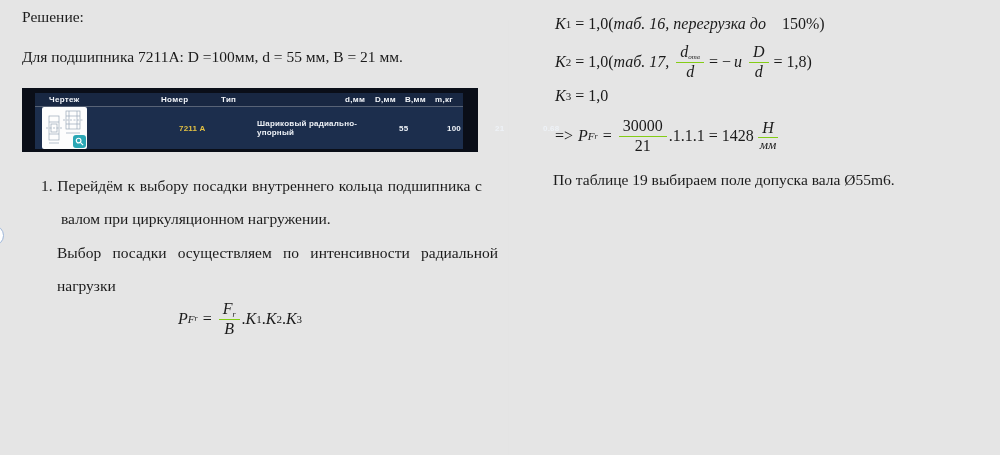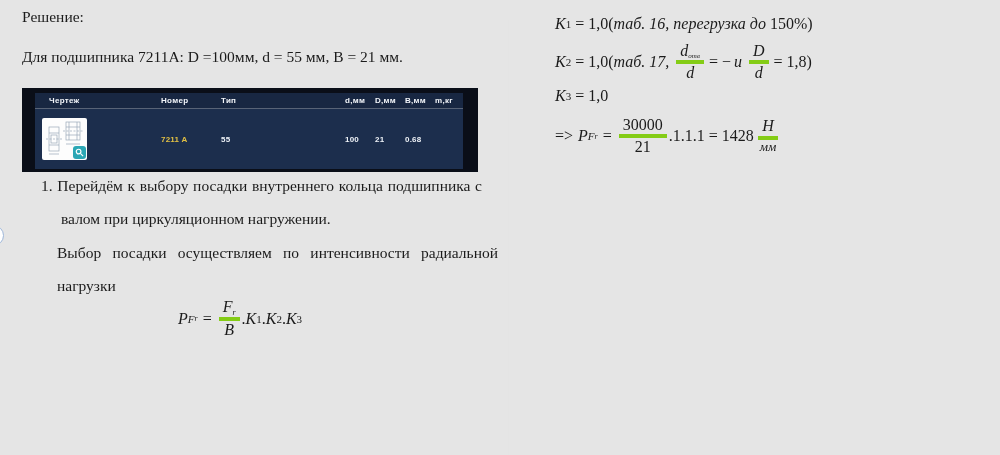--- a/index.html
+++ b/index.html
@@ -11,29 +11,29 @@
 
   
   .edge-circle{position:absolute;left:-17px;top:225px;width:21px;height:21px;border-radius:50%;
                border:1.5px solid #9db6d9;background:#fff;box-sizing:border-box;}
 
   
   .heading{position:absolute;left:22px;top:8px;font-size:15.5px;margin:0;}
   .intro{position:absolute;left:22px;top:48px;font-size:15.5px;margin:0;width:470px;}
 
   
-  .btable{position:absolute;left:22px;top:88px;width:456px;height:84px;background:#0a0e18;
+  .btable{position:absolute;left:22px;top:88px;width:456px;height:64px;background:#0a0e18;
           box-sizing:border-box;padding:5px 15px 3px 13px;font-family:"Liberation Sans",sans-serif;}
   .btable-inner{width:100%;height:100%;background:#1c2e4d;display:flex;flex-direction:column;}
   .bt-header{display:grid;grid-template-columns:112px 60px 124px 30px 30px 30px auto;
              padding:0 0 0 14px;height:15px;align-items:center;background:#182742;
              border-bottom:1px solid rgba(255,255,255,0.28);}
   .bt-h{font-size:8px;font-weight:700;color:#f3f6fa;letter-spacing:.3px;}
   .bt-row{display:grid;grid-template-columns:112px 60px 124px 30px 30px 30px auto;
-          padding:0 0 0 14px;flex:1;align-items:center;}
+          padding:0 0 0 14px;flex:1;align-items:center;gap:18px;}
   .bt-c{font-size:8px;font-weight:700;color:#eef2f7;letter-spacing:.2px;}
   .bt-number{color:#e2c043;}
   .bt-thumb{position:relative;width:45px;height:42px;background:#fdfdfd;border-radius:2px;
             margin-left:-7px;}
   .magnifier{position:absolute;right:1px;bottom:1px;width:13px;height:13px;background:#2ba7b5;
              border-radius:3px;display:flex;align-items:center;justify-content:center;}
 
   .list-item{position:absolute;left:41px;top:169px;width:441px;margin:0;font-size:15.5px;
              line-height:33px;text-align:justify;text-align-last:left;padding-left:20px;
              text-indent:-20px;box-sizing:border-box;}
@@ -44,21 +44,21 @@
 
   
   .math{font-size:16px;}
   .mvar{font-style:italic;}
   .msub{font-size:11px;font-style:italic;vertical-align:-4px;}
   .msubsub{font-size:8px;font-style:italic;vertical-align:-3px;}
   .msubn{font-size:11px;font-style:normal;vertical-align:-4px;}
   .mtiny{font-size:7px;font-style:italic;vertical-align:-2px;}
   .frac{display:inline-flex;flex-direction:column;align-items:center;vertical-align:middle;
         line-height:1.15;margin:0 2px;}
-  .frac .fnum{border-bottom:4px solid #84cc16;padding:0 4px;}
+  .frac .fnum{border-bottom:1px solid #84cc16;padding:0 4px;}
   .frac .fden{padding:0 4px;text-align:center;}
   .fline{display:inline-flex;align-items:center;}
 
   .formula-left{position:absolute;left:178px;top:296px;height:46px;display:flex;align-items:center;}
 
   
   .k1-line{position:absolute;left:555px;top:12px;height:24px;display:flex;align-items:center;}
   .k2-line{position:absolute;left:555px;top:40px;height:44px;display:flex;align-items:center;}
   .k3-line{position:absolute;left:555px;top:84px;height:24px;display:flex;align-items:center;}
   .result-line{position:absolute;left:555px;top:112px;height:48px;display:flex;align-items:center;}
@@ -107,20 +107,21 @@
             </g>
           </svg>
           <span class="magnifier">
             <svg width="9" height="9" viewBox="0 0 10 10" fill="none" stroke="#ffffff" stroke-width="1.3">
               <circle cx="4" cy="4" r="2.6"></circle>
               <line x1="6.2" y1="6.2" x2="9" y2="9"></line>
             </svg>
           </span>
         </div>
         <span class="bt-c bt-number">7211 А</span>
+        <span class="bt-c">Шариковый радиально-упорный</span>
         <span class="bt-c">55</span>
         <span class="bt-c">100</span>
         <span class="bt-c">21</span>
         <span class="bt-c">0.68</span>
       </div>
     </div>
   </div>
 
   <p class="list-item">1. Перейдём к выбору посадки внутреннего кольца подшипника с валом при циркуляционном нагружении.</p>
   <p class="p-intensity">Выбор посадки осуществляем по интенсивности радиальной нагрузки</p>
@@ -146,21 +147,21 @@
         <span class="msubn">3</span>
     </span>
   </div>
 
 
   <div class="k1-line math">
     <span class="mvar">K</span>
       <span class="msubn">1</span>
     <span style="margin-left:4px">= 1,0(</span>
     <span class="mvar">таб. 16, перегрузка до</span>
-    <span style="margin-left:4px">150%)</span>
+    <span style="margin-left:16px">150%)</span>
   </div>
 
   <div class="k2-line math">
     <span class="mvar">K</span>
       <span class="msubn">2</span>
     <span style="margin-left:4px">= 1,0(</span>
     <span class="mvar">таб. 17,</span>
     <span class="frac" style="margin-left:7px">
       <span class="fnum"><span class="mvar">d</span><span class="mtiny">отв</span></span>
       <span class="fden mvar">d</span>
@@ -190,14 +191,15 @@
       <span class="fnum">30000</span>
       <span class="fden">21</span>
     </span>
     <span>.1.1.1 = 1428</span>
     <span class="frac">
       <span class="fnum mvar">Н</span>
       <span class="fden mvar" style="font-size:13px">мм</span>
     </span>
   </div>
 
+  <p class="r-text1">По таблице 19 выбираем поле допуска вала Ø55m6.</p>
 
 </div>
 
 </body></html>

